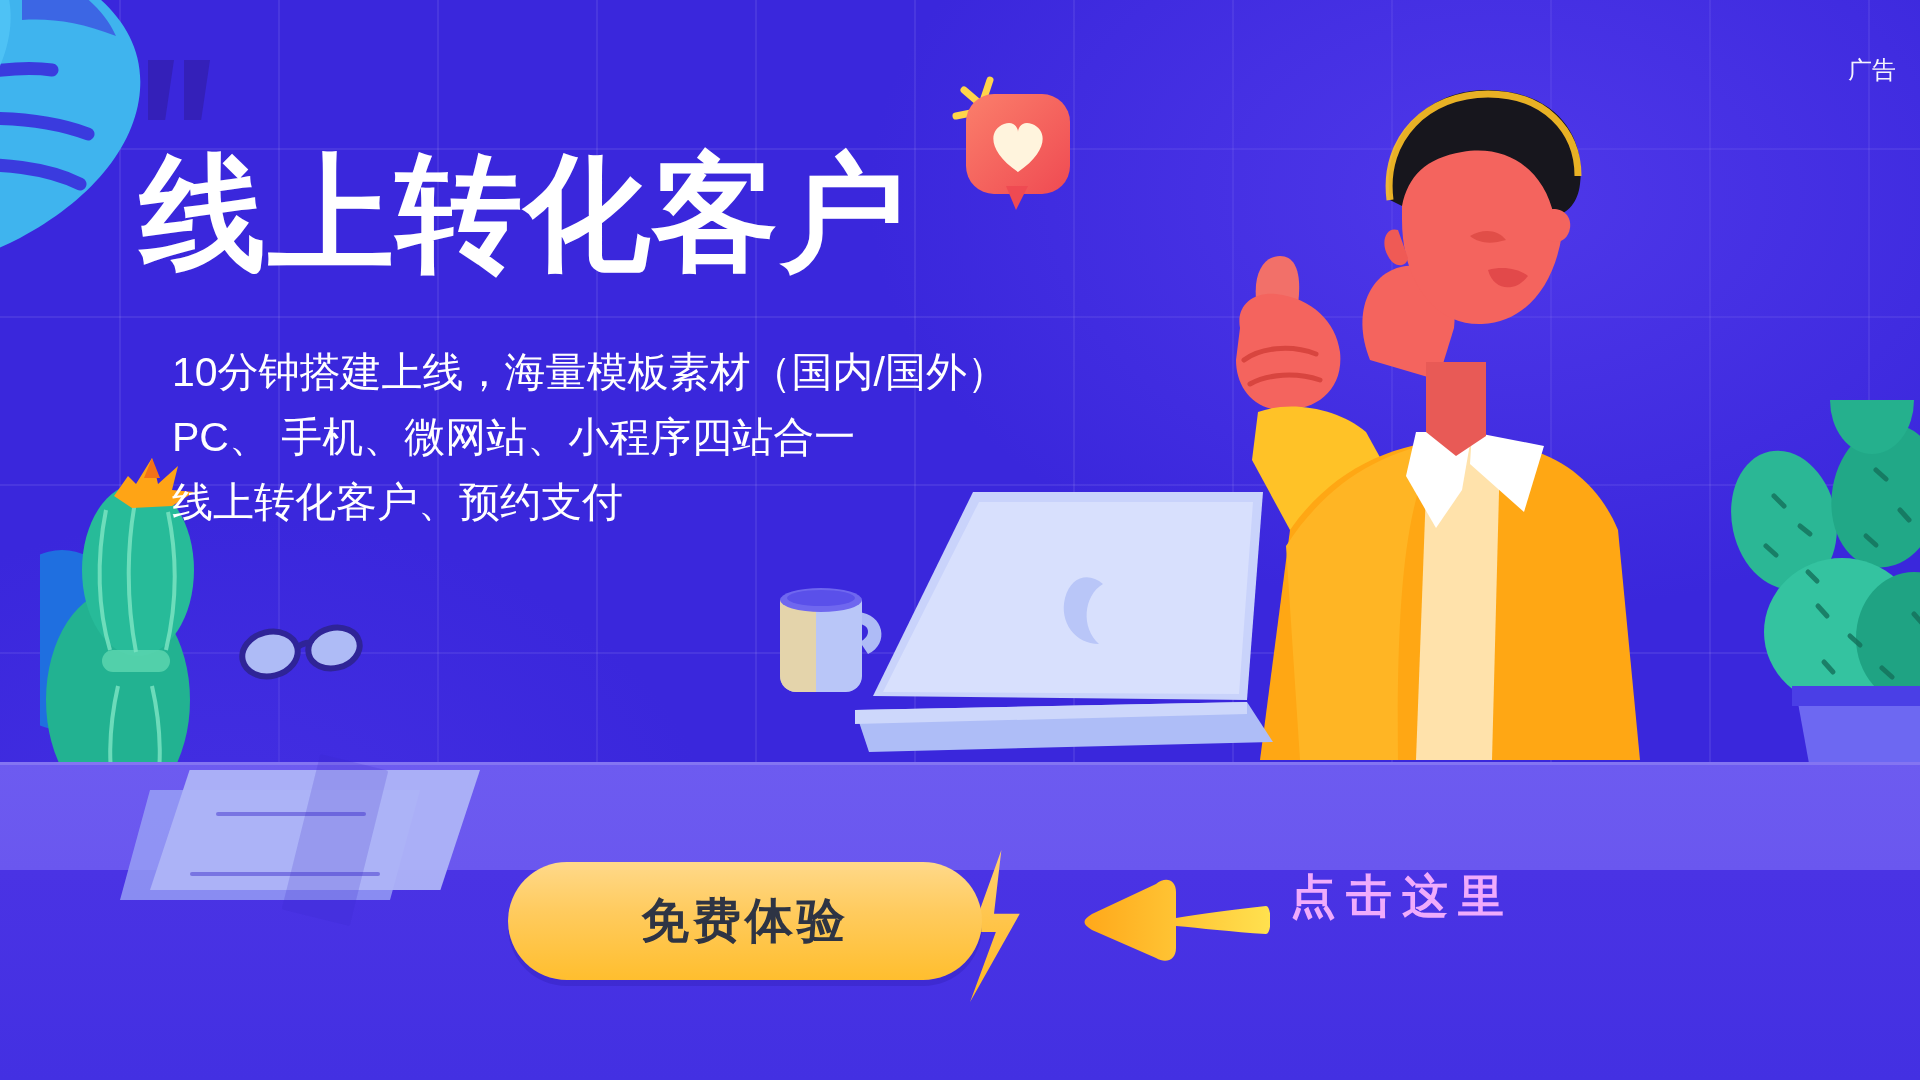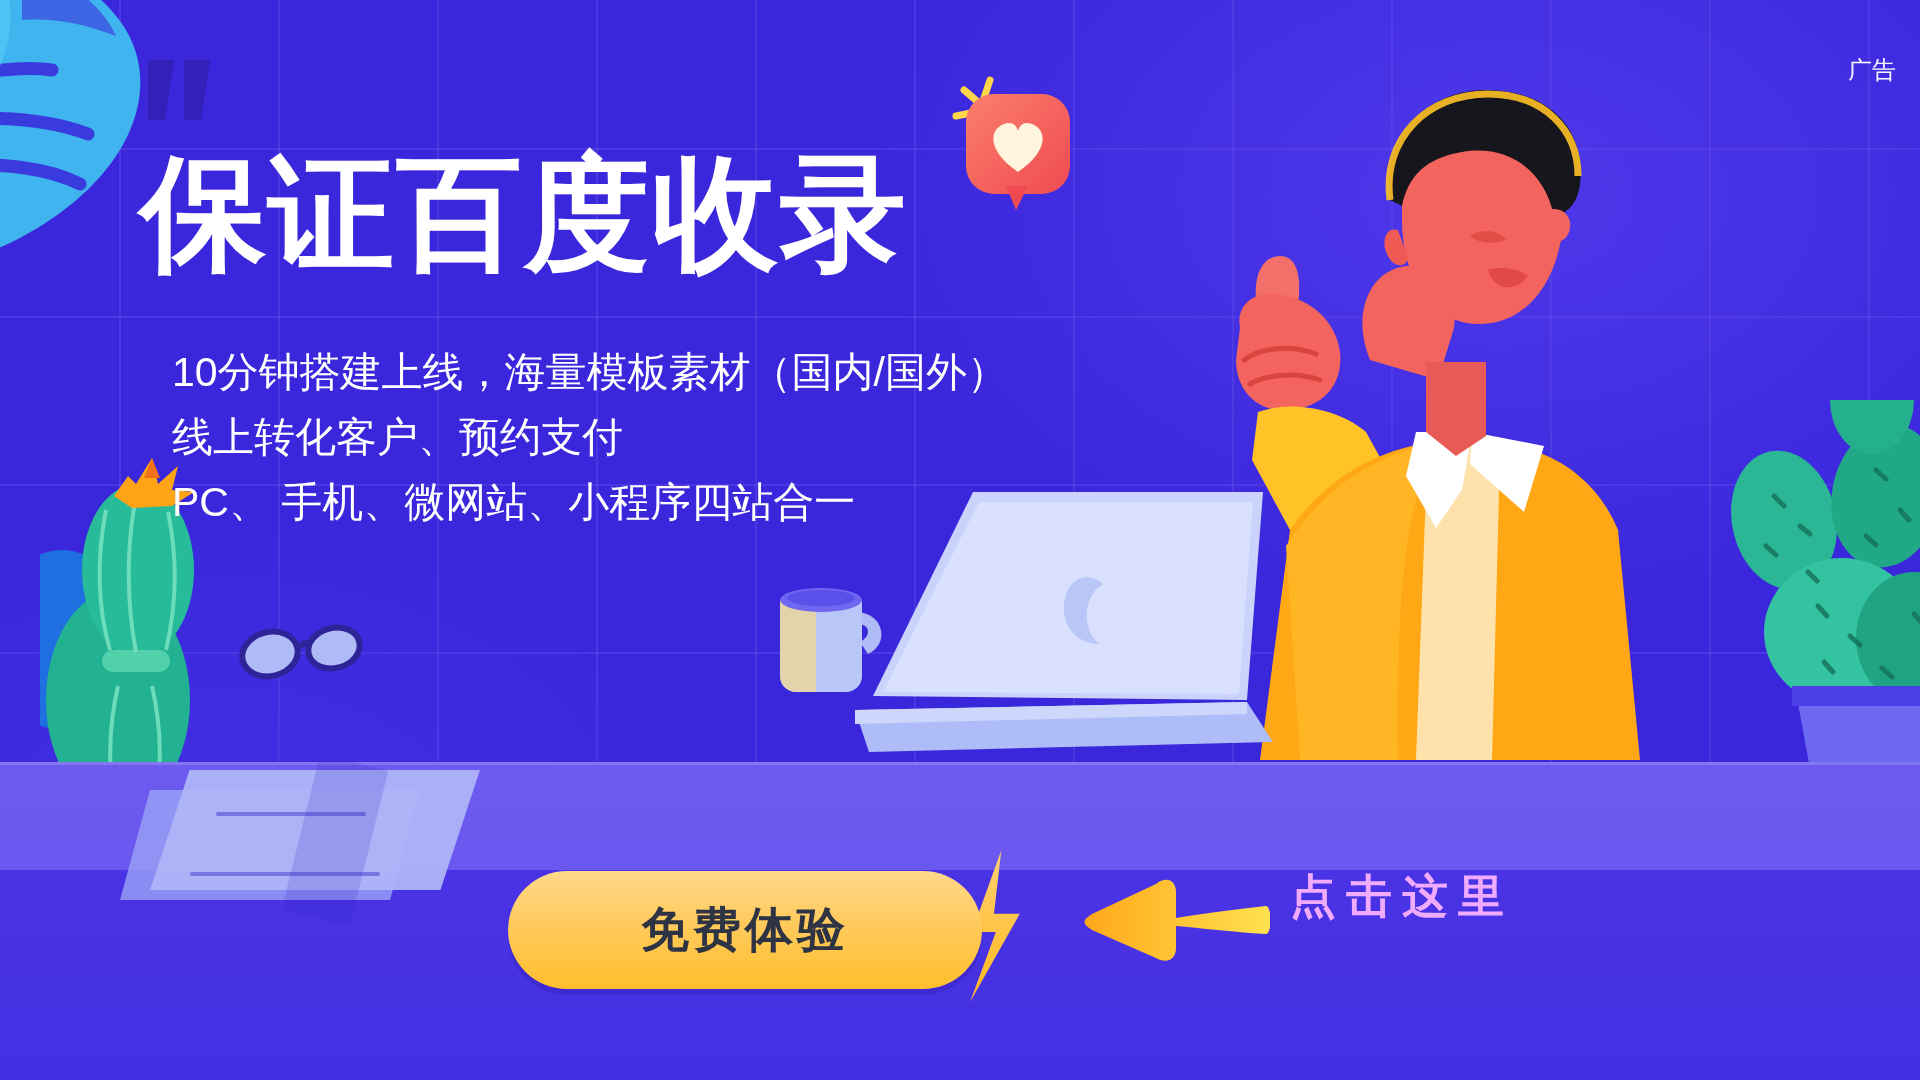--- a/index.html
+++ b/index.html
@@ -88,21 +88,21 @@
     color:#ffffff;font-size:41px;line-height:65px;font-weight:400;
   }
   .bullets div{white-space:nowrap;}
   
   .ad{
     position:absolute;right:24px;top:6px;color:#ffffff;font-size:24px;opacity:.95;margin-top:48px;
   }
   
   .cta-wrap{position:absolute;left:508px;top:862px;width:560px;height:118px;}
   .cta{
-    position:absolute;left:0;top:9px;width:474px;height:118px;border-radius:59px;
+    position:absolute;left:0;top:0;width:474px;height:118px;border-radius:59px;
     background:linear-gradient(180deg,#ffd98a 0%,#ffcb5e 42%,#ffbe2e 100%);
     box-shadow:0 6px 0 rgba(40,24,160,.25);
   }
   .cta-label{
     position:absolute;left:0;top:0;width:474px;height:118px;
     display:flex;align-items:center;justify-content:center;
     color:#2e3444;font-size:48px;font-weight:bold;letter-spacing:4px;
   }
   .bolt{
     position:absolute;left:440px;top:-12px;width:92px;height:152px;
@@ -280,26 +280,26 @@
       <g fill="#aebbf6" stroke="#2f2497" stroke-width="6">
         <ellipse cx="32" cy="34" rx="28" ry="22" transform="rotate(-14 32 34)"></ellipse>
         <ellipse cx="96" cy="28" rx="26" ry="20" transform="rotate(-14 96 28)"></ellipse>
       </g>
       <path d="M58 28 C66 22 72 22 74 24" stroke="#2f2497" stroke-width="6" fill="none"></path>
     </svg>
   </div>
 
   <div class="ad">广告</div>
 
-  <div class="headline">保证百度收录</div>
+  <div class="headline">线上转化客户</div>
 
   <div class="bullets">
     <div>10分钟搭建上线，海量模板素材（国内/国外）</div>
+    <div>PC、 手机、微网站、小程序四站合一</div>
     <div>线上转化客户、预约支付</div>
-    <div>PC、 手机、微网站、小程序四站合一</div>
   </div>
 
   <div class="cta-wrap">
     <div class="bolt"></div>
     <div class="cta">
       <div class="cta-label">免费体验</div>
     </div>
   </div>
 
   <div class="arrow">

